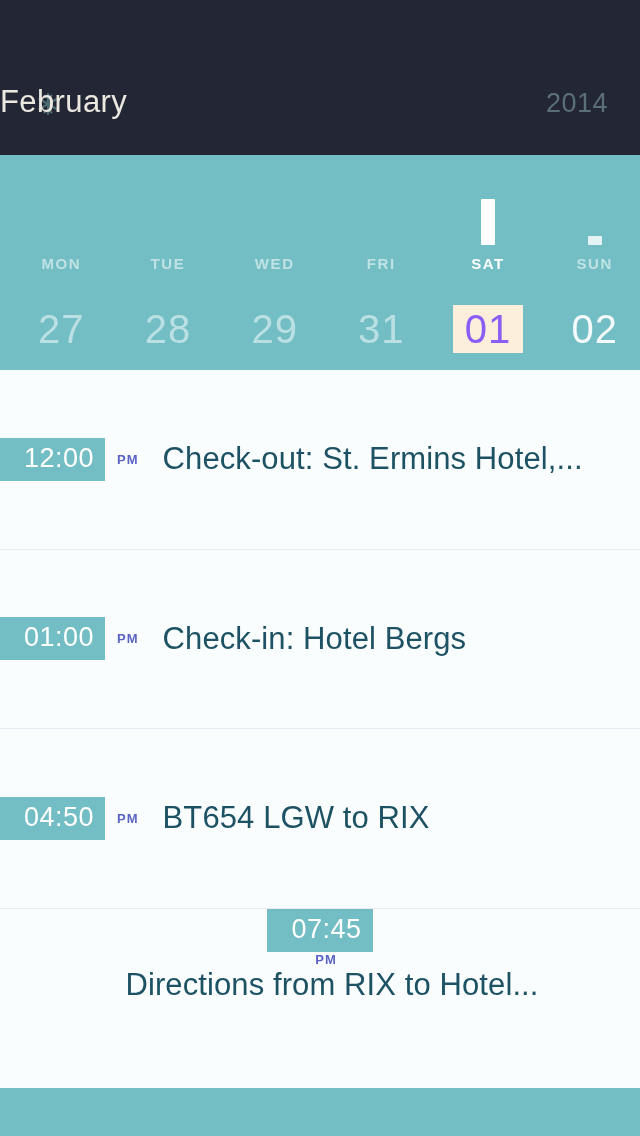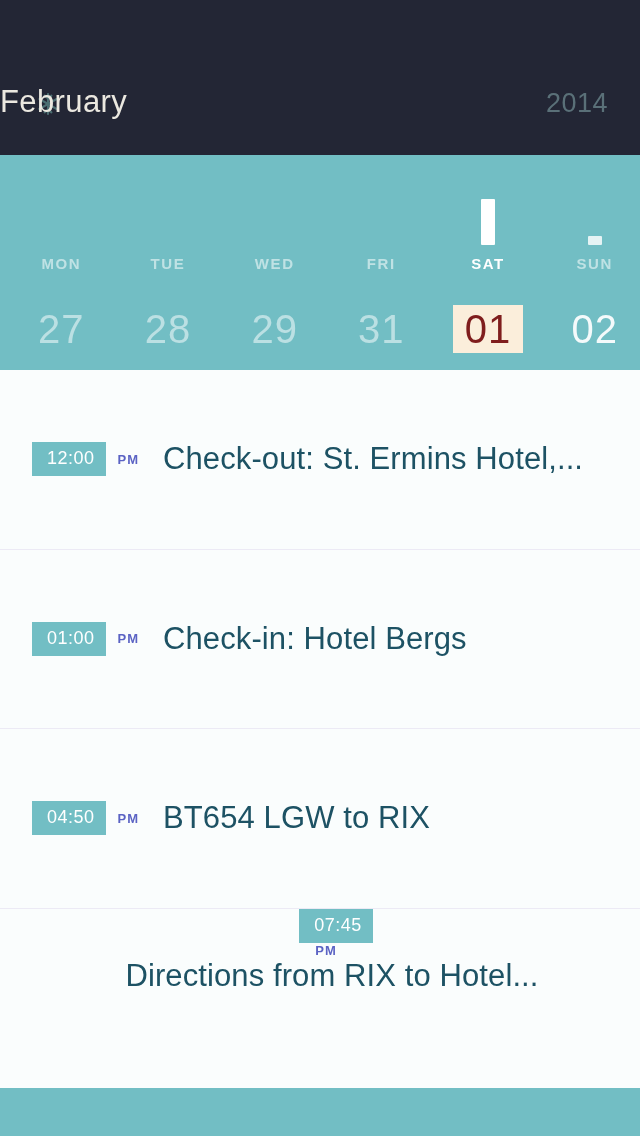--- a/index.html
+++ b/index.html
@@ -113,46 +113,45 @@
     font-weight: normal;
     letter-spacing: 1px;
     line-height: 1;
     color: rgba(255,255,255,0.92);
   }
   .day.dim .day-num { color: rgba(255,255,255,0.52); }
   .day.active .day-num-wrap {
     background: #fbeedb;
     width: 70px;
   }
-  .day.active .day-num { color: #7f1d1d; }
+  .day.active .day-num { color: #8b5cf6; }
 
   
   .list {
     position: absolute;
     left: 0; top: 370px;
     width: 640px;
     height: 718px;
     background: #fafdfd;
   }
   .event-row {
     position: relative;
     height: 179.5px;
     display: flex;
     align-items: center;
     box-sizing: border-box;
     border-bottom: 1px solid #eceaf5;
   }
   .event-row:last-child { border-bottom: none; flex-direction: column; }
   .time-chip {
-    margin-left: 32px;
     background: #72bec4;
     color: #ffffff;
-    font-size: 18px;
+    font-size: 27px;
     letter-spacing: 0.5px;
-    padding: 7px 11px 9px 15px;
+    padding: 7px 11px 9px 24px;
     line-height: 1;
     white-space: nowrap;
   }
   .meridiem {
     margin-left: 12px;
     font-size: 13px;
     font-weight: bold;
     letter-spacing: 1px;
     color: #5b63c4;
   }

